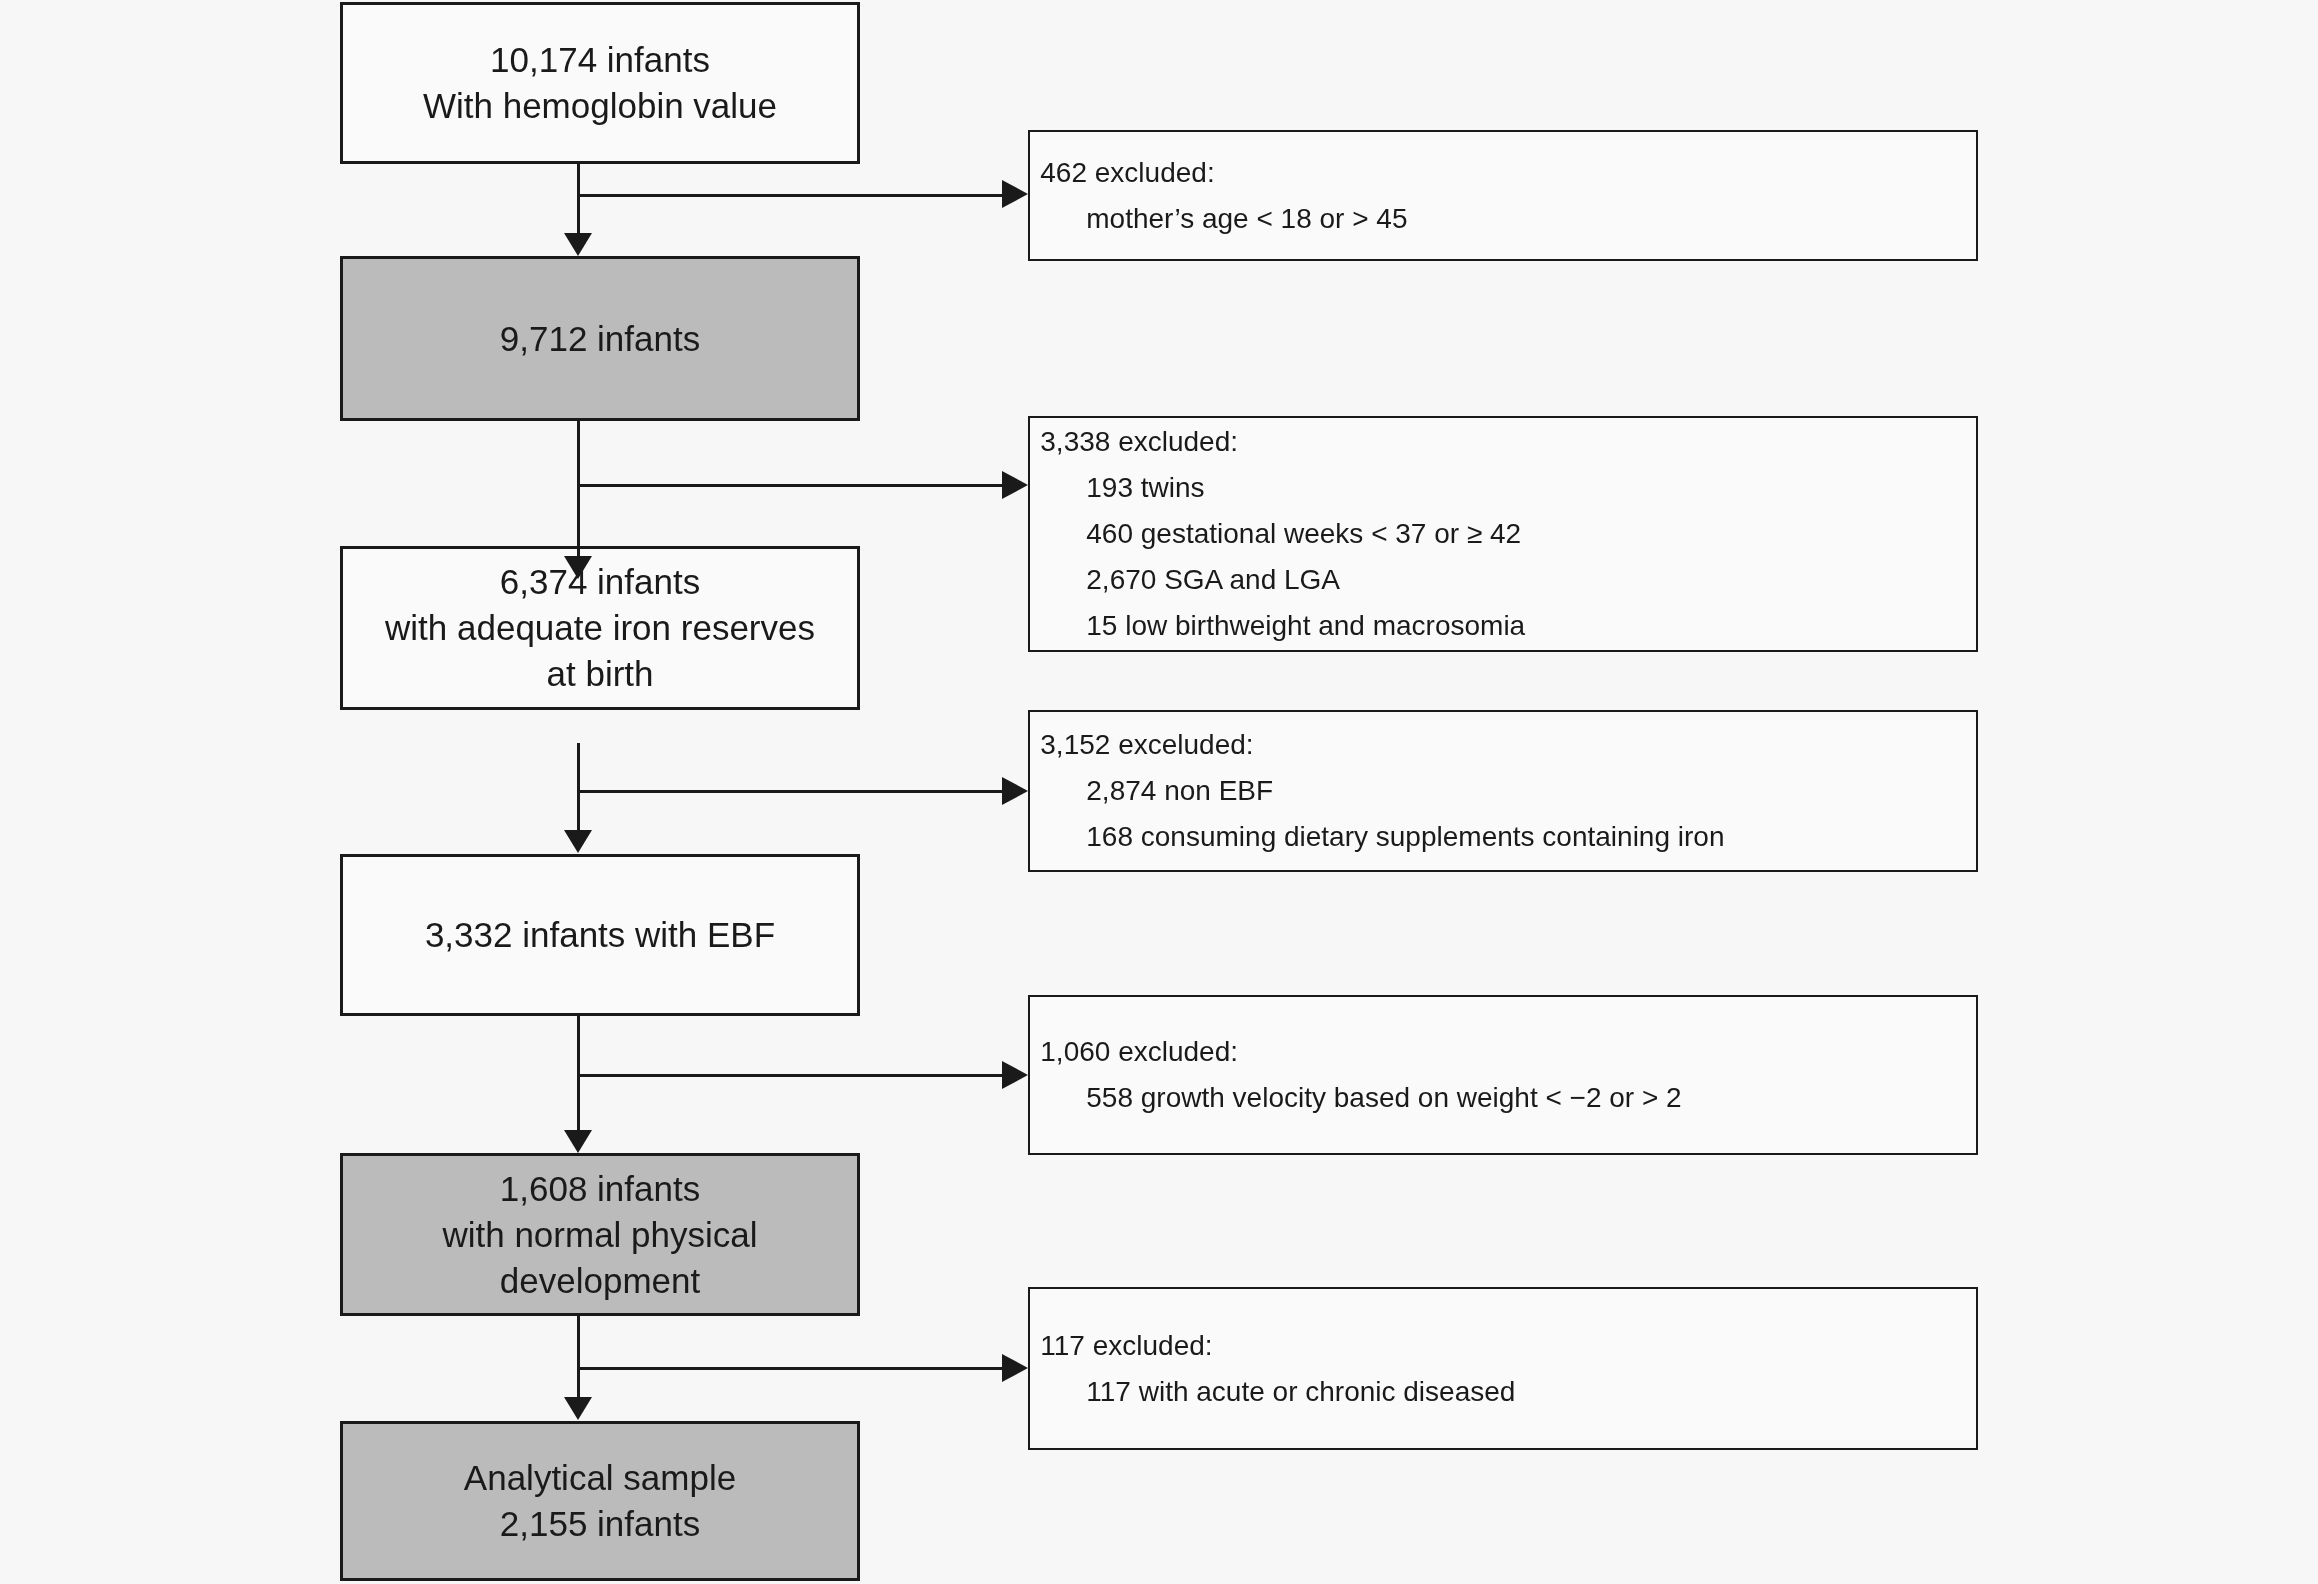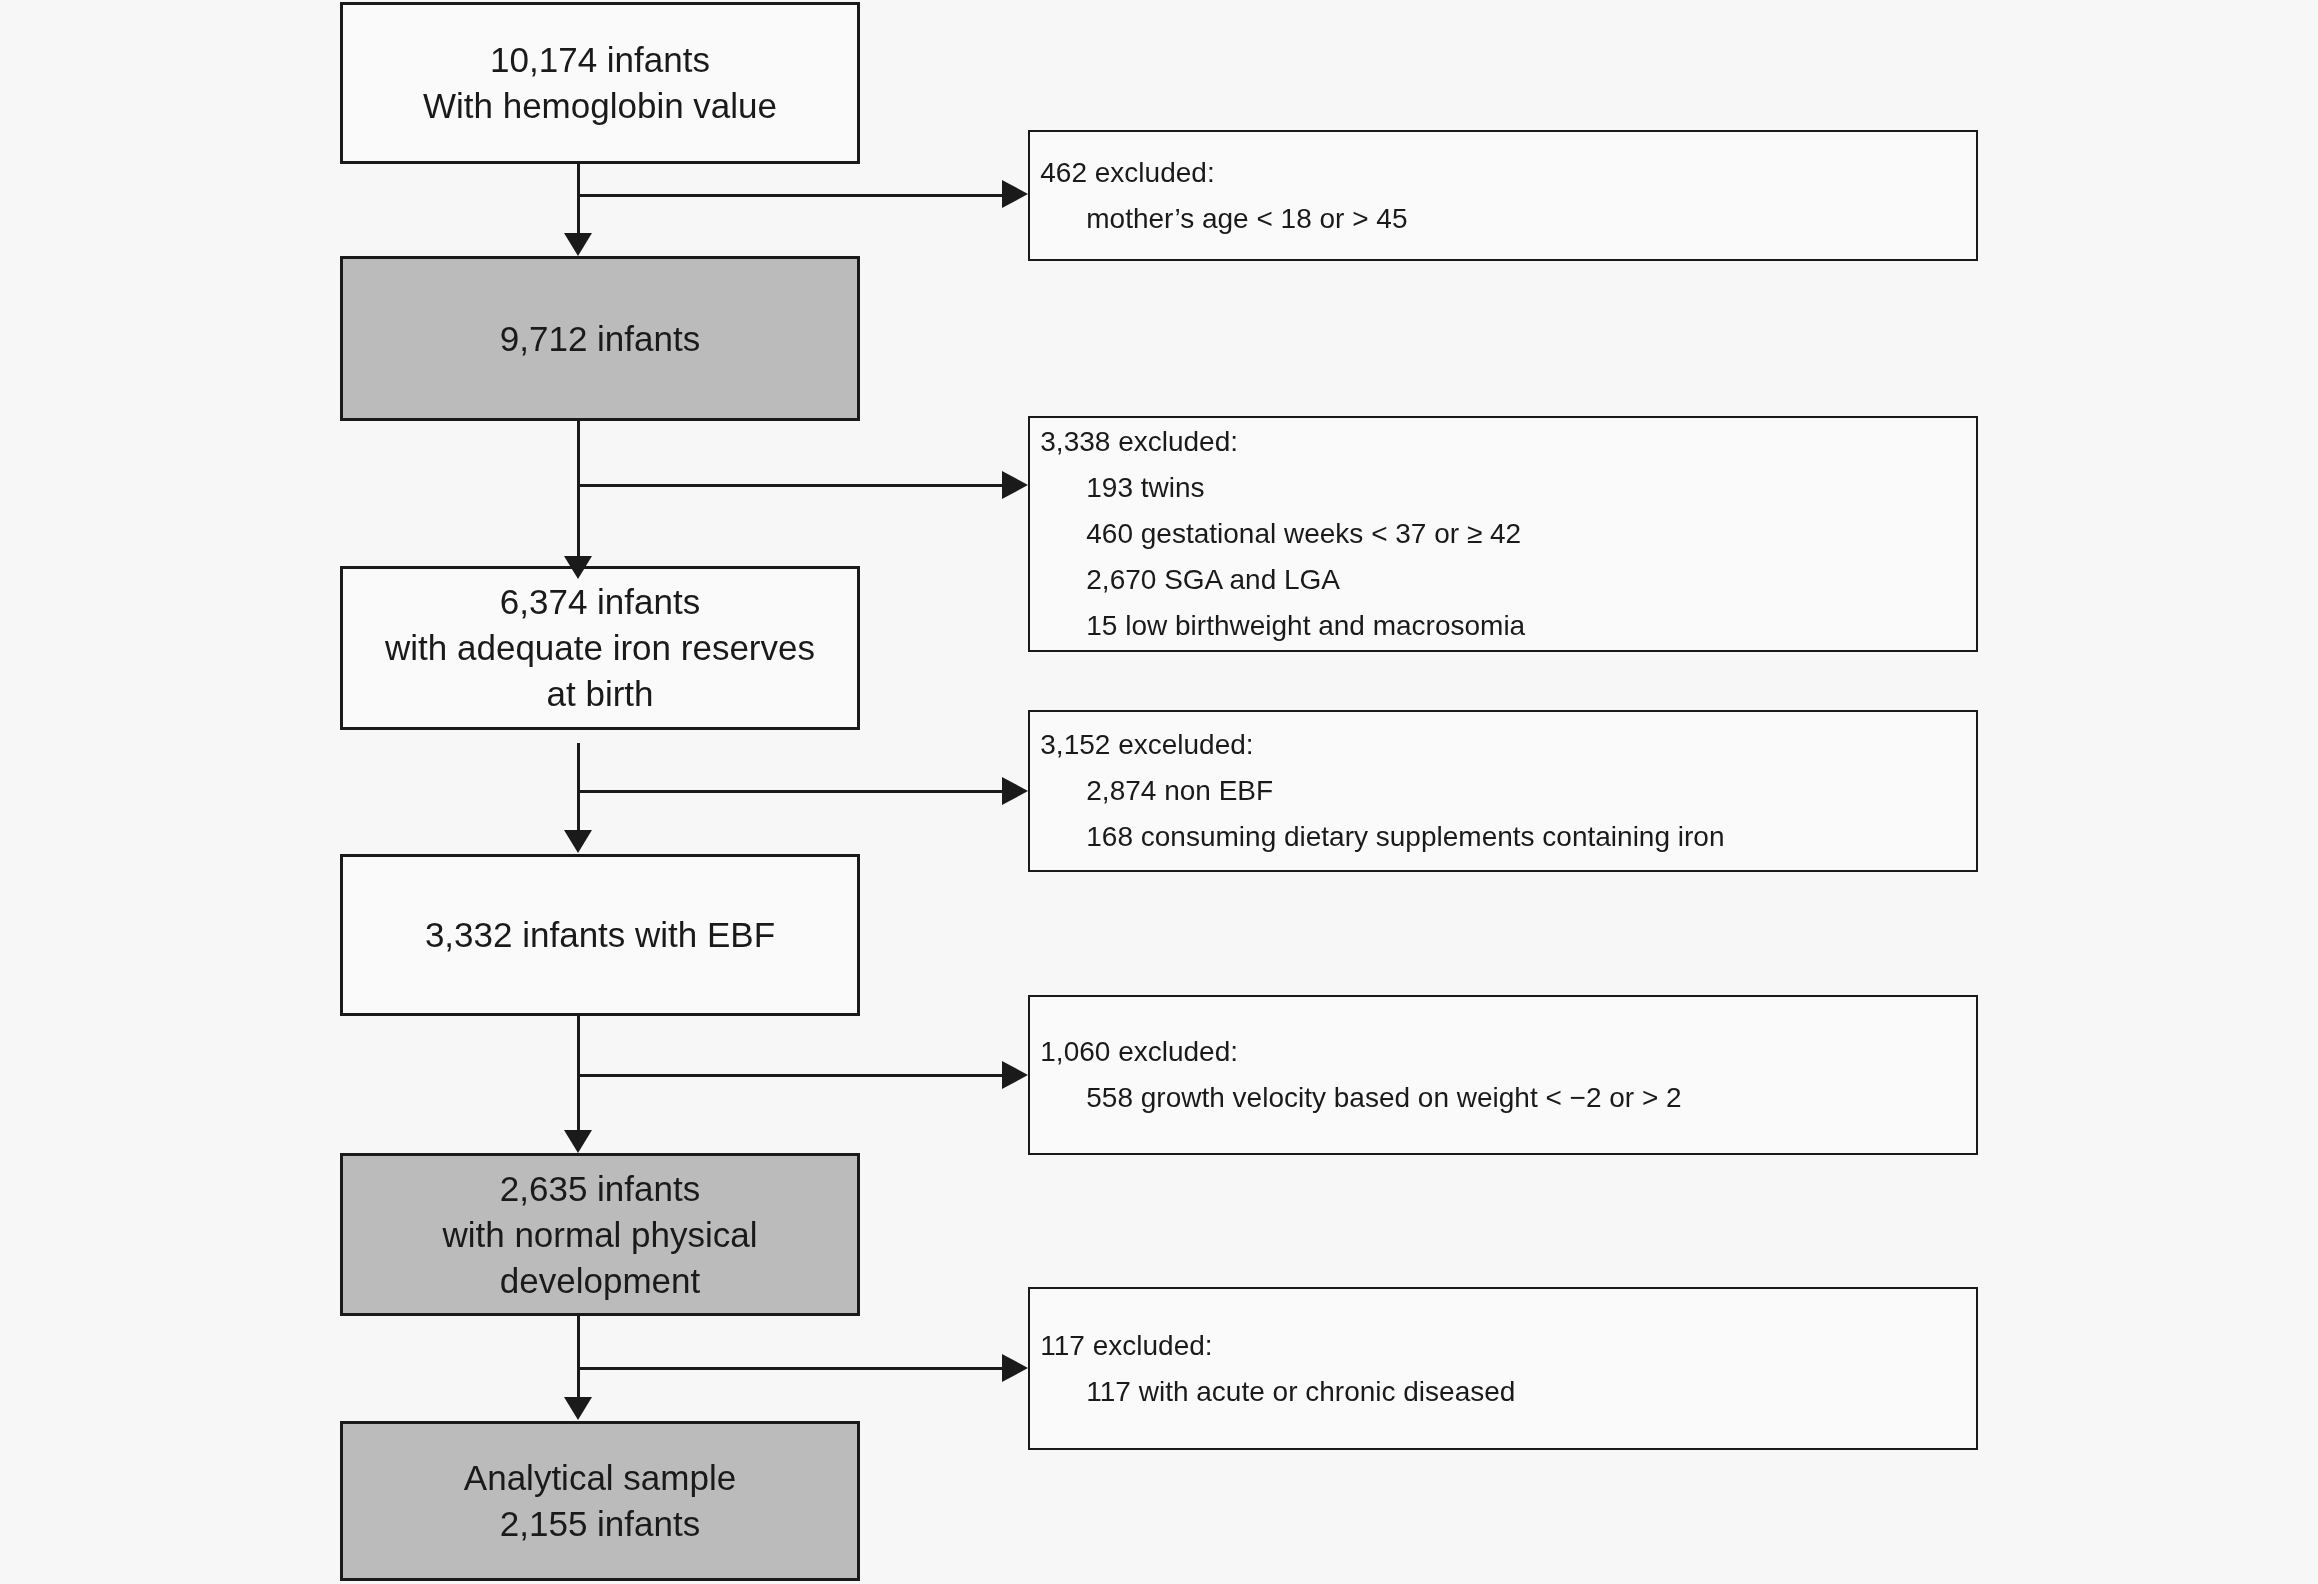--- a/index.html
+++ b/index.html
@@ -82,32 +82,32 @@
 
   <div class="main-box white" style="top:1.5px; height:162px;">
     <div>10,174 infants</div>
     <div>With hemoglobin value</div>
   </div>
 
   <div class="main-box gray" style="top:256px; height:165px;">
     <div>9,712 infants</div>
   </div>
 
-  <div class="main-box white" style="top:566px; height:164px;">
+  <div class="main-box white" style="top:546px; height:164px;">
     <div>6,374 infants</div>
     <div>with adequate iron reserves</div>
     <div>at birth</div>
   </div>
 
   <div class="main-box white" style="top:854px; height:162px;">
     <div>3,332 infants with EBF</div>
   </div>
 
   <div class="main-box gray" style="top:1153px; height:163px;">
-    <div>2,635 infants</div>
+    <div>1,608 infants</div>
     <div>with normal physical</div>
     <div>development</div>
   </div>
 
   <div class="main-box gray" style="top:1421px; height:160px;">
     <div>Analytical sample</div>
     <div>2,155 infants</div>
   </div>
 
   <div class="excl-box" style="top:130px; height:131px;">

